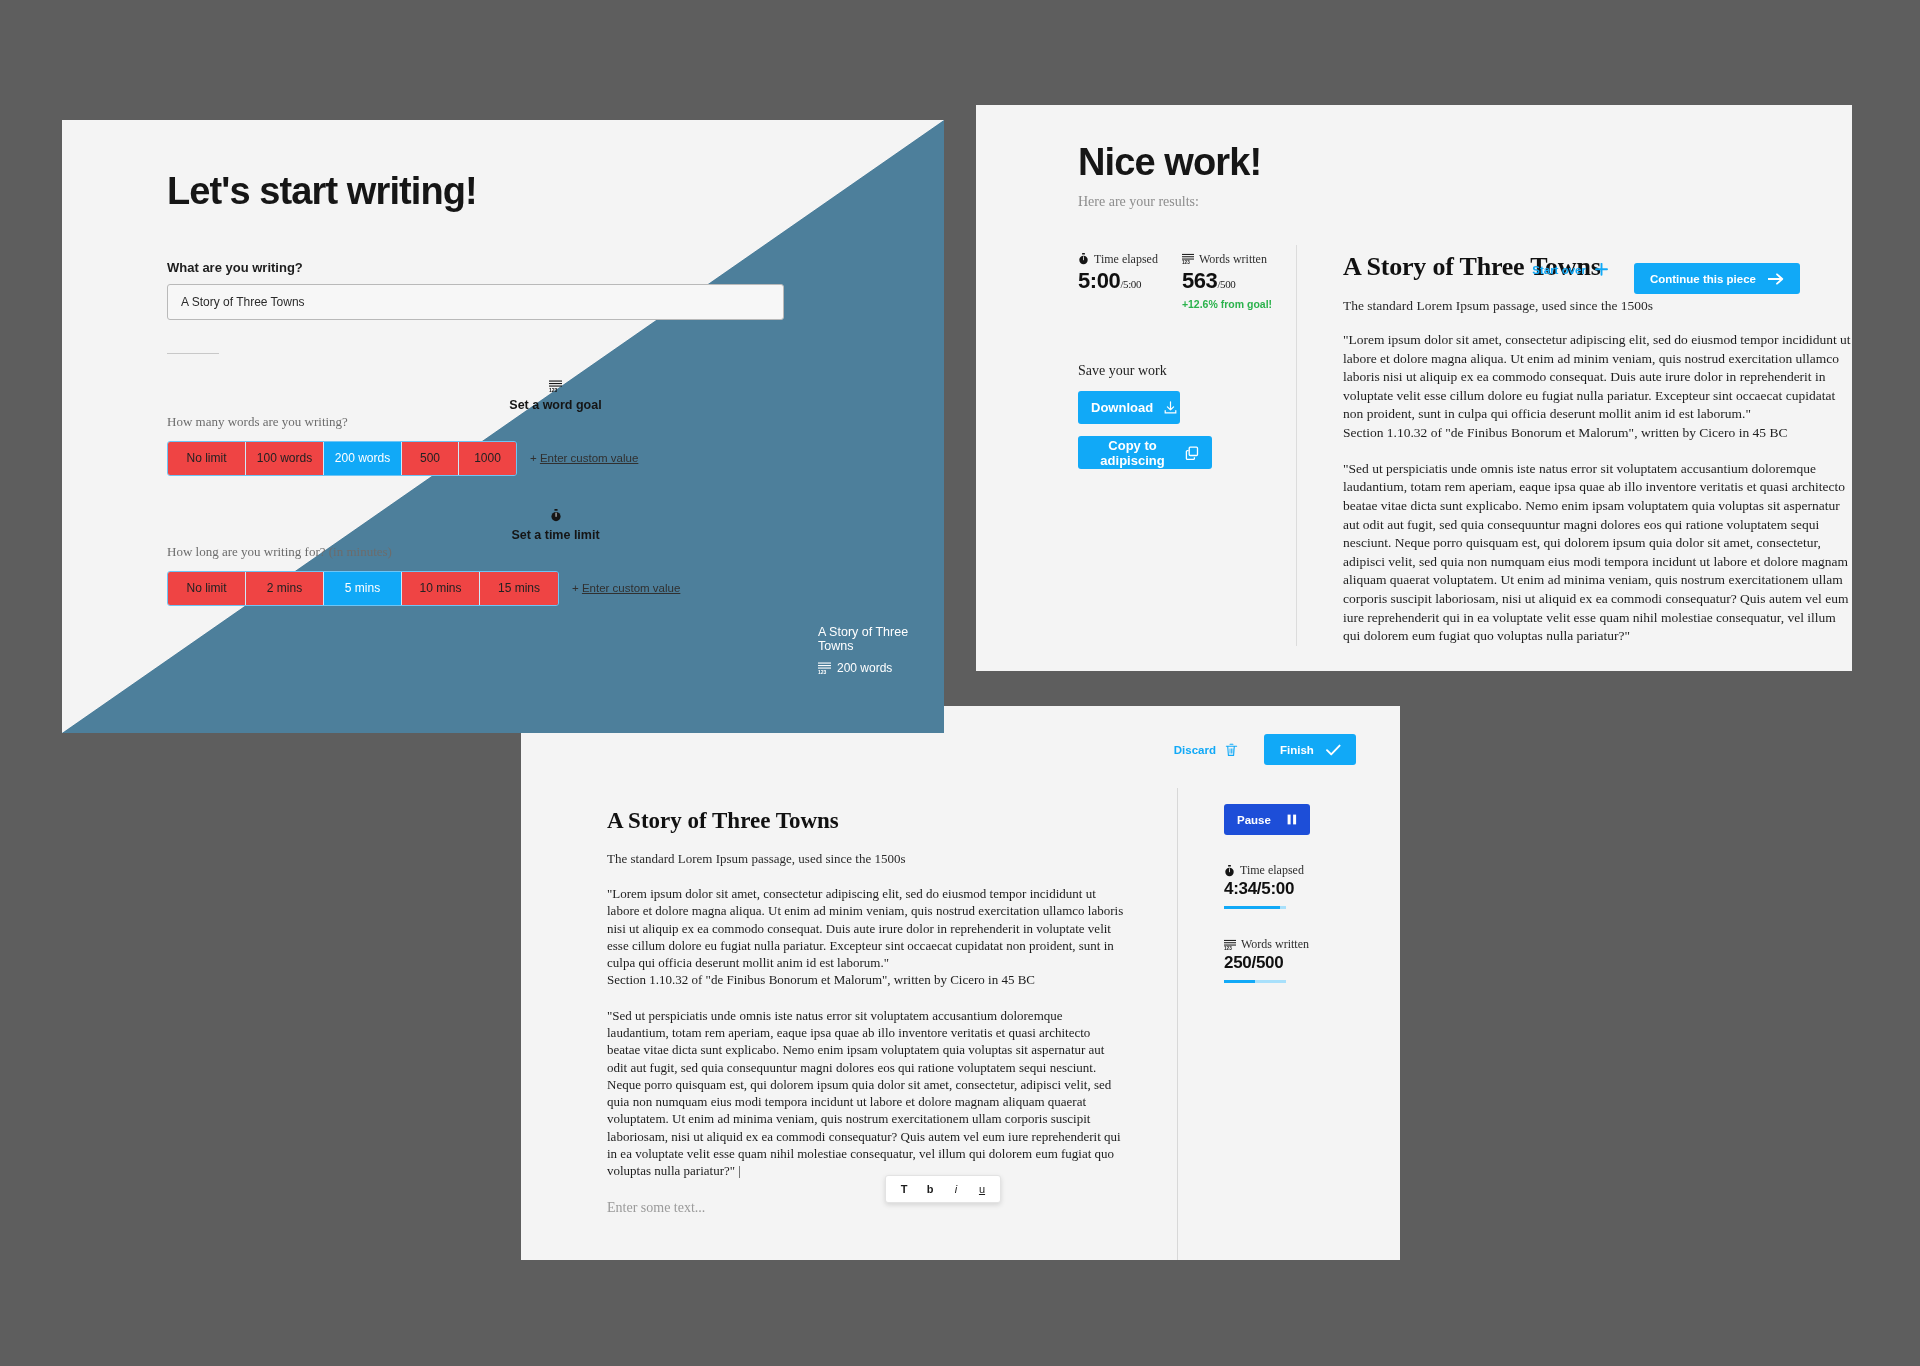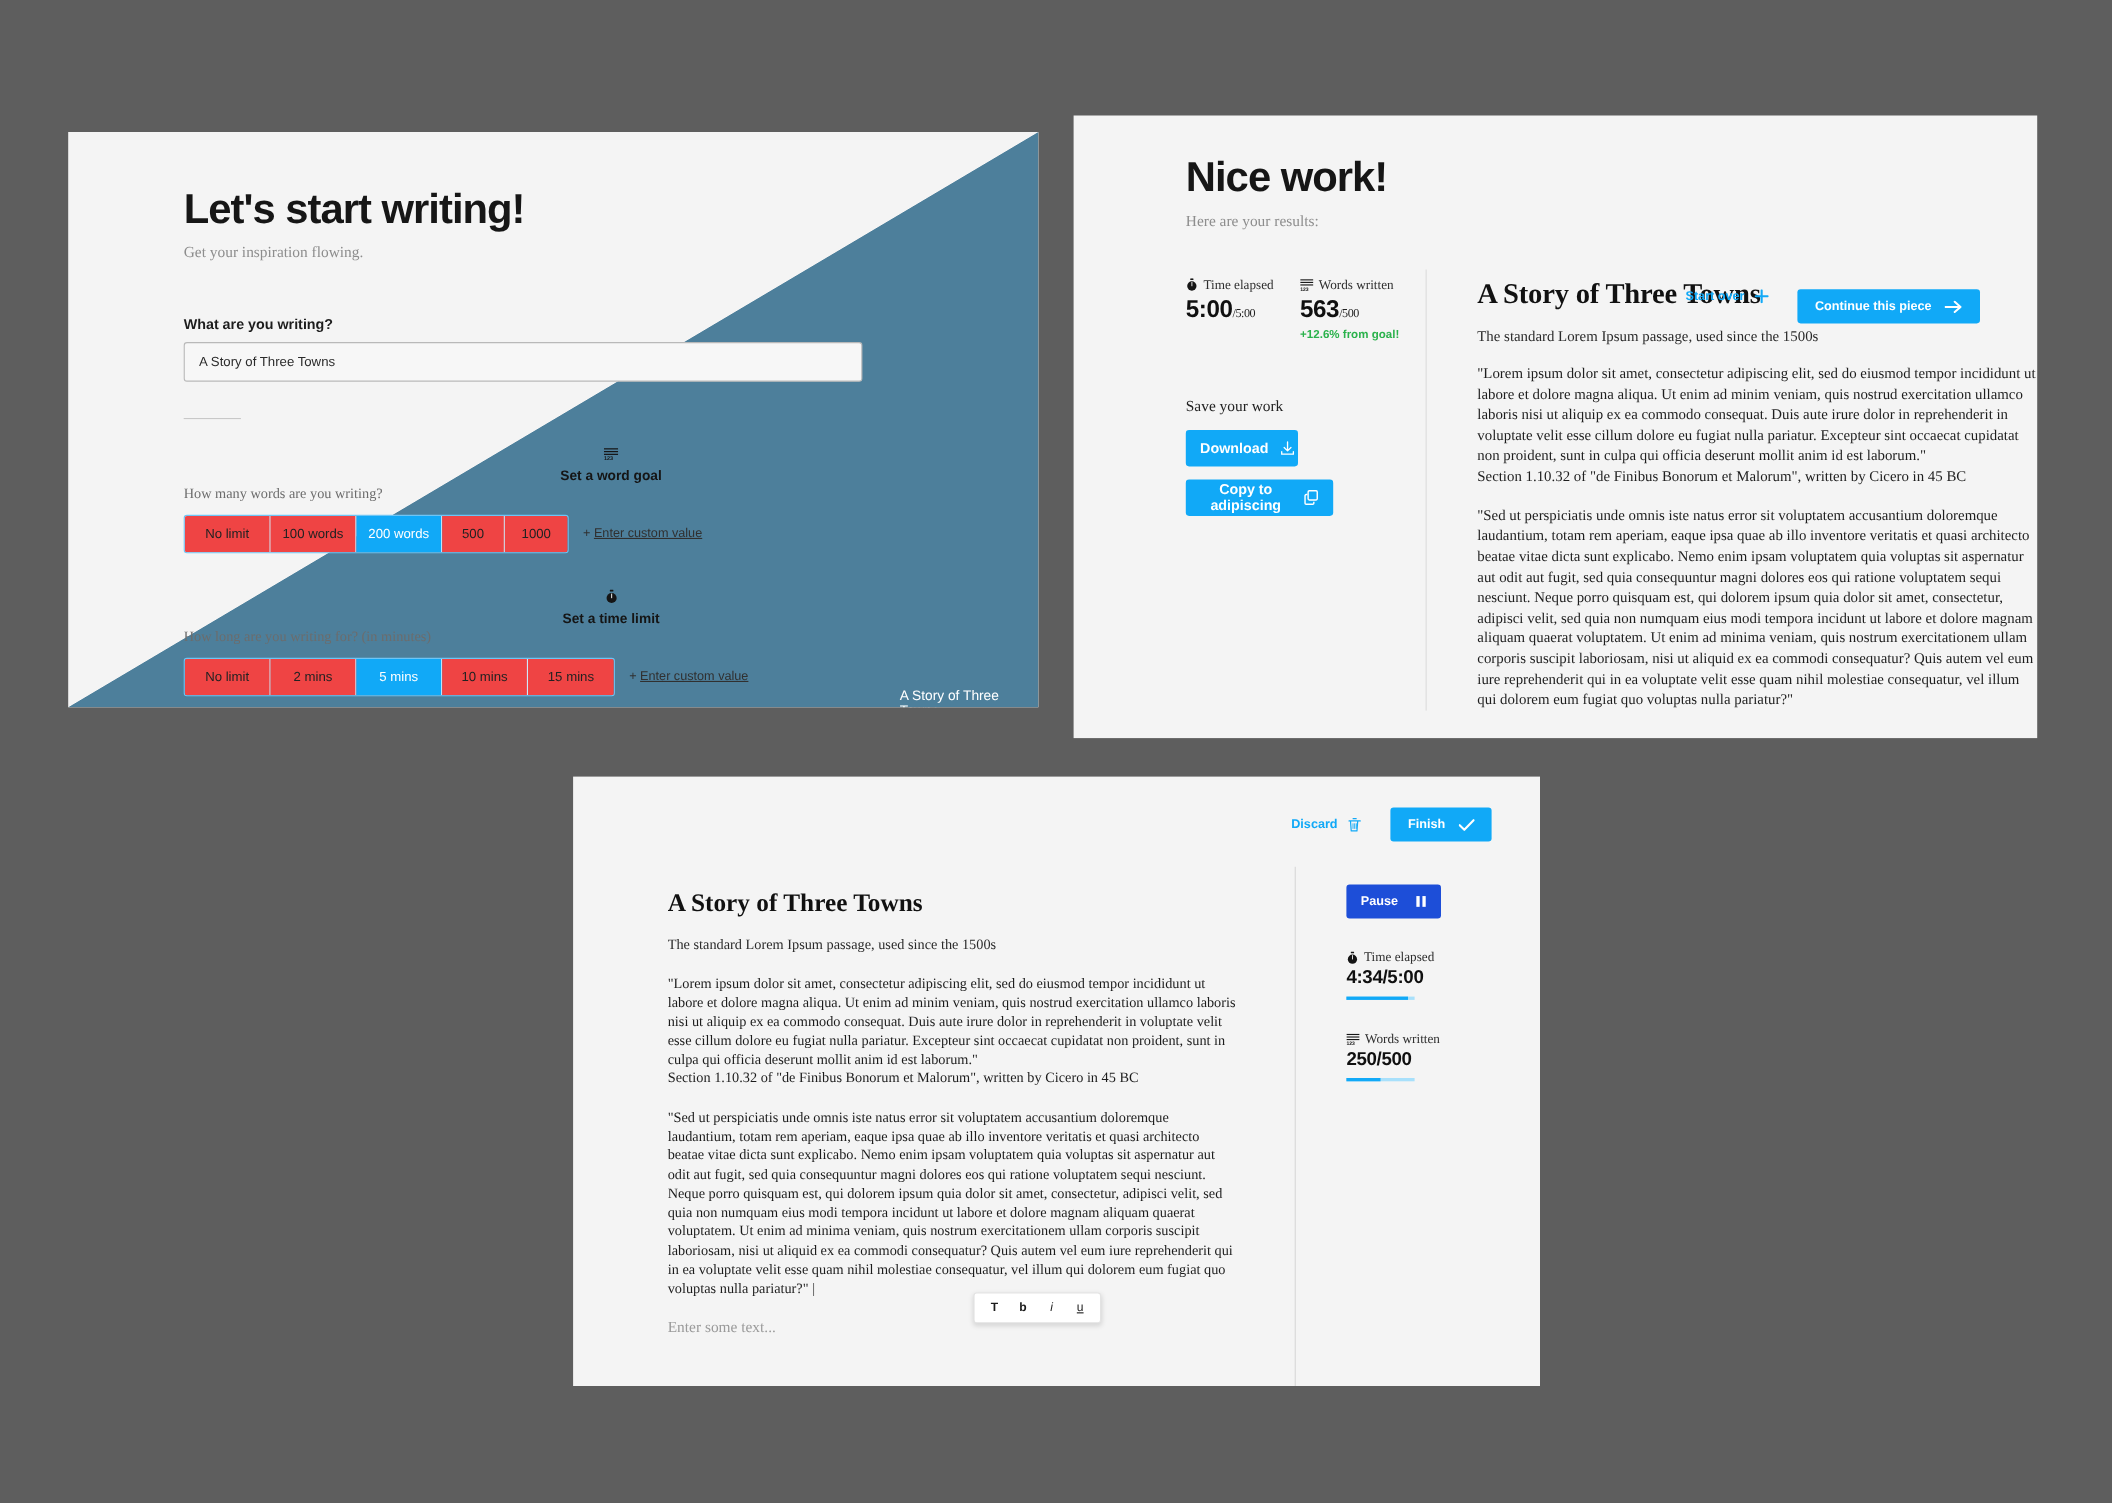--- a/index.html
+++ b/index.html
@@ -14,21 +14,21 @@
 
   .stage { position: relative; width: 1920px; height: 1366px; }
 
   .panel {
     position: absolute;
     background: #f4f4f4;
     overflow: hidden;
   }
 
   
-  #panel-setup { left: 62px; top: 120px; width: 882px; height: 523px; }
+  #panel-setup { left: 62px; top: 120px; width: 882px; height: 613px; }
 
   .setup-inner { position: relative; z-index: 2; padding: 52px 0 0 105px; }
 
   h1.big {
     font-family: "Liberation Sans", sans-serif;
     font-weight: 700;
     font-size: 38px;
     letter-spacing: -0.9px;
     color: #161616;
     line-height: 1.05;
@@ -329,21 +329,20 @@
 <body>
 
 <div class="stage">
 
   <div class="panel" id="panel-setup">
 
     <div class="diagonal"></div>
 
     <div class="setup-inner">
       <h1 class="big">Let's start writing!</h1>
-      <div class="sub-muted">Get your inspiration flowing.</div>
 
       <div style="margin-top:48px">
         <div class="field-label">What are you writing?</div>
         <input class="text-input" type="text" value="A Story of Three Towns" style="">
       </div>
 
       <hr class="hr-short">
 
       <div class="opt-head">
         <span class="ico">

